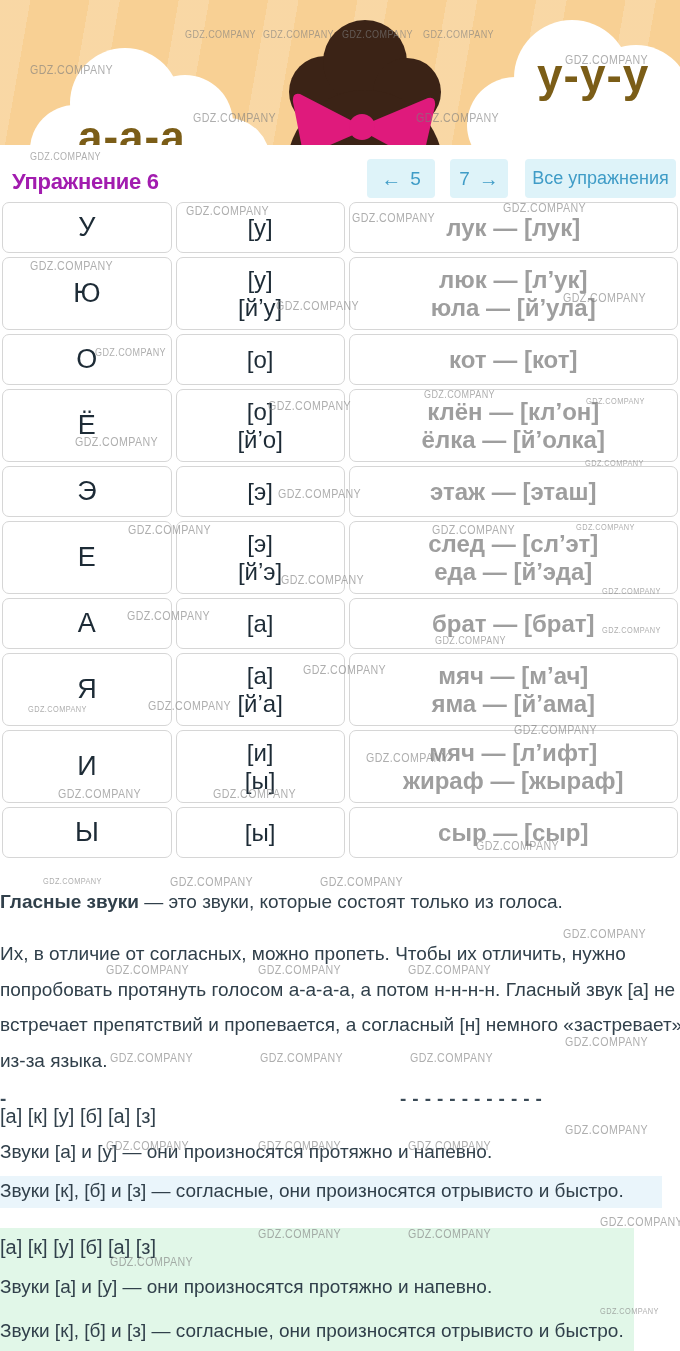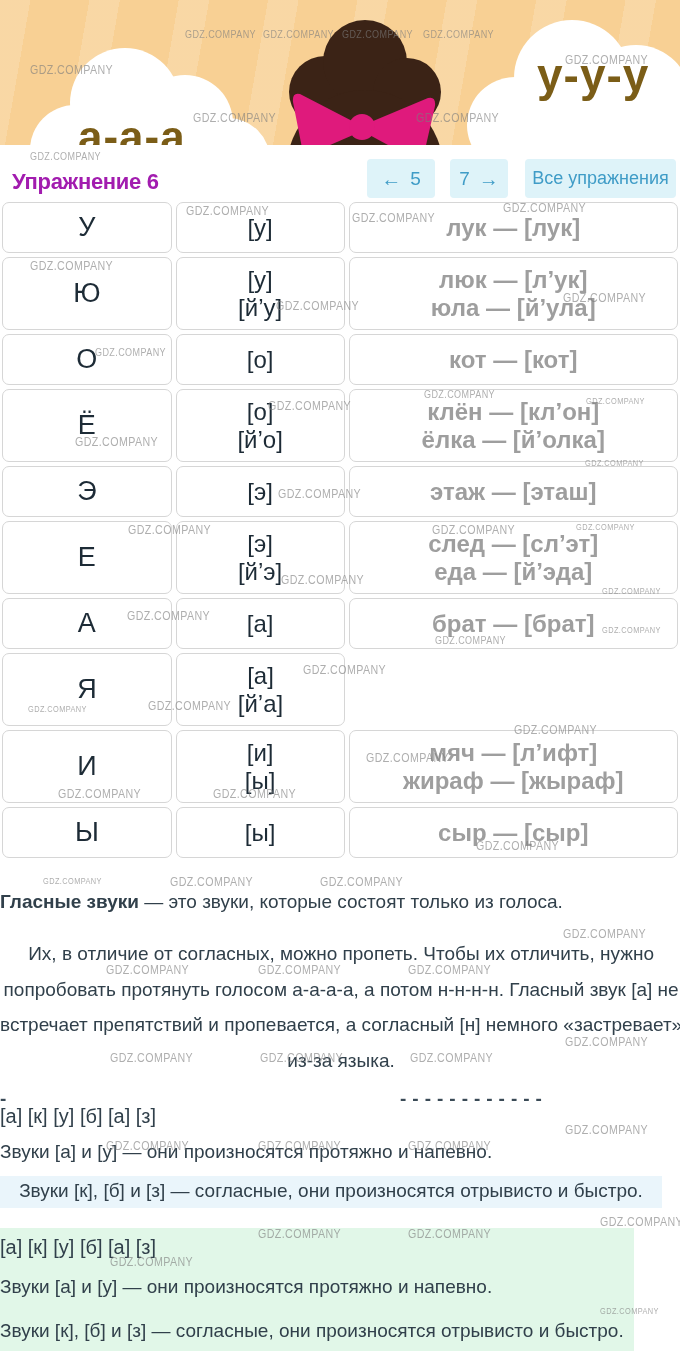--- a/index.html
+++ b/index.html
@@ -30,21 +30,21 @@
   .t-row{display:flex;gap:4px;}
   .t-row.single{height:51px;}
   .t-row.tall{height:73px;}
   .cell{border:1px solid #d6d6d6;border-radius:7px;box-sizing:border-box;
     display:flex;flex-direction:column;align-items:center;justify-content:center;background:#fff;font-weight:bold;}
   .c1{width:170px;font-size:27px;color:#1d2b36;font-weight:500;}
   .c2{width:169px;font-size:24px;color:#1d2b36;font-weight:500;line-height:28px;}
   .c3{width:330px;font-size:24px;color:#9e9e9e;line-height:28px;}
 
   
-  .note{position:absolute;left:0;color:#31404b;font-size:19px;white-space:nowrap;text-align:center;}
+  .note{position:absolute;left:0;color:#31404b;font-size:19px;white-space:nowrap;}
   .n-p1{top:891px;}
   .n-p1 b{font-weight:bold;}
   .n-p2{top:936px;line-height:35.5px;}
   .n-dash-left{top:1088px;font-weight:bold;color:#3a4a56;}
   .n-dash-row{top:1088px;left:400px;letter-spacing:6px;color:#3a4a56;font-weight:bold;}
   .n-sounds{top:1105px;font-size:20px;}
   .n-vowels{top:1141px;}
   .n-cons{top:1176px;background:#eaf5fb;width:662px;padding:4px 0 6px 0;}
 
   
@@ -191,20 +191,24 @@
       <div class="cell c3">
           <div>брат — [брат]</div>
         </div>
     </div>
 
     <div class="t-row tall">
       <div class="cell c1">Я</div>
       <div class="cell c2">
           <div>[а]</div>
           <div>[й’а]</div>
+        </div>
+      <div class="cell c3">
+          <div>мяч — [м’ач]</div>
+          <div>яма — [й’ама]</div>
         </div>
     </div>
 
     <div class="t-row tall">
       <div class="cell c1">И</div>
       <div class="cell c2">
           <div>[и]</div>
           <div>[ы]</div>
         </div>
       <div class="cell c3">

